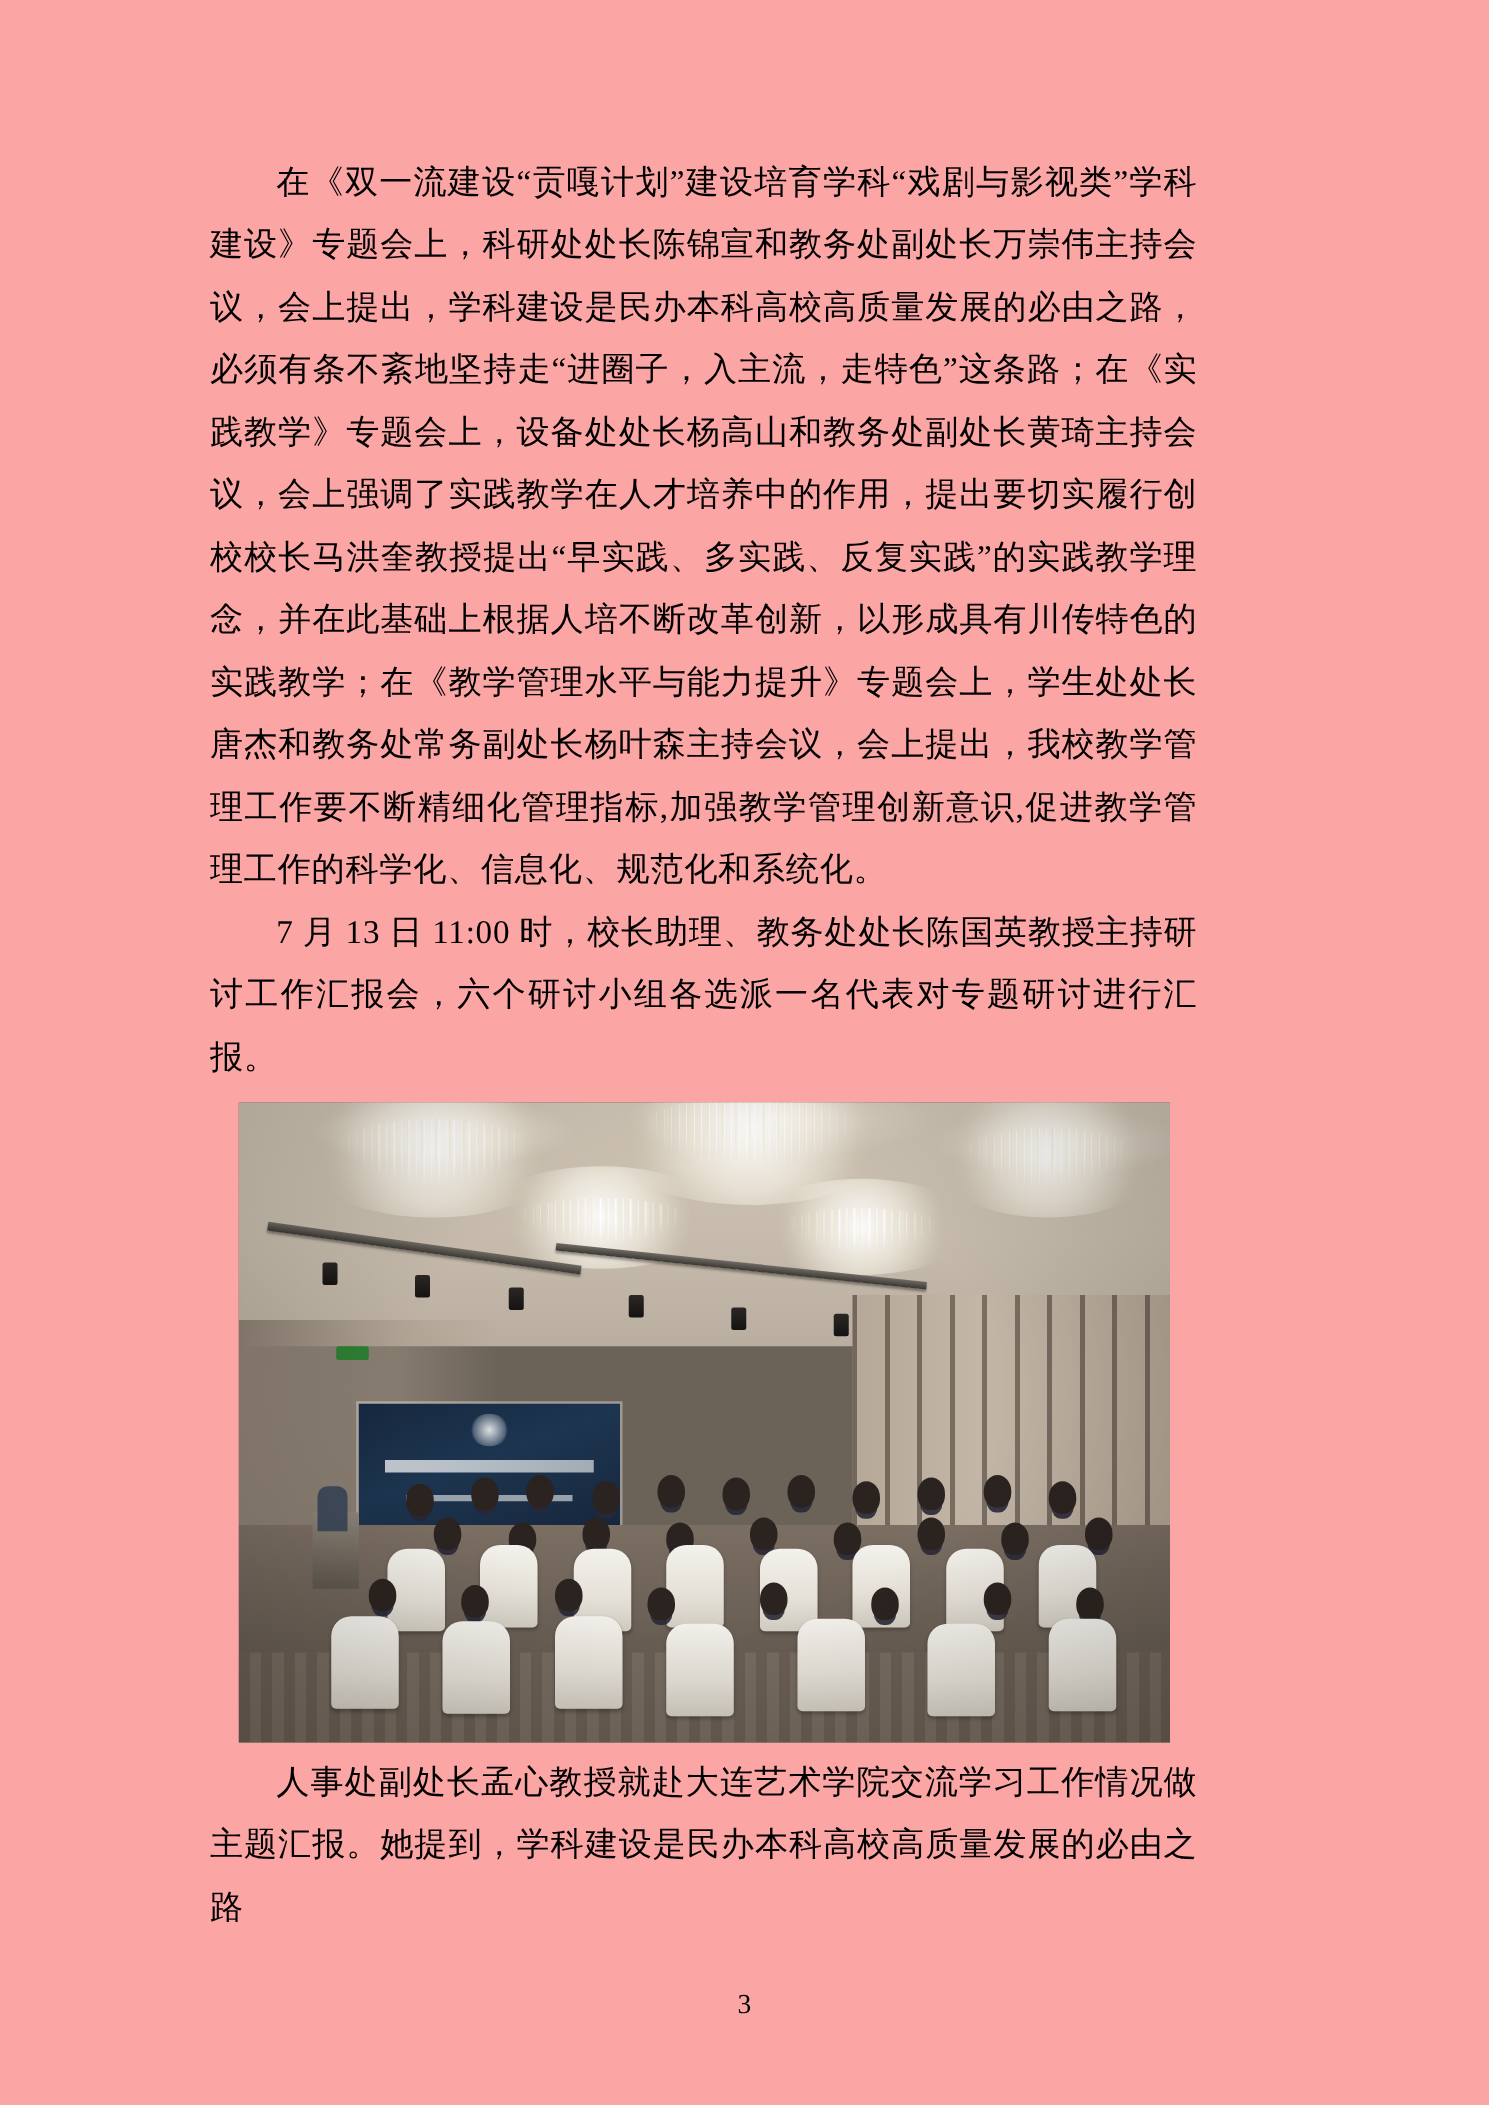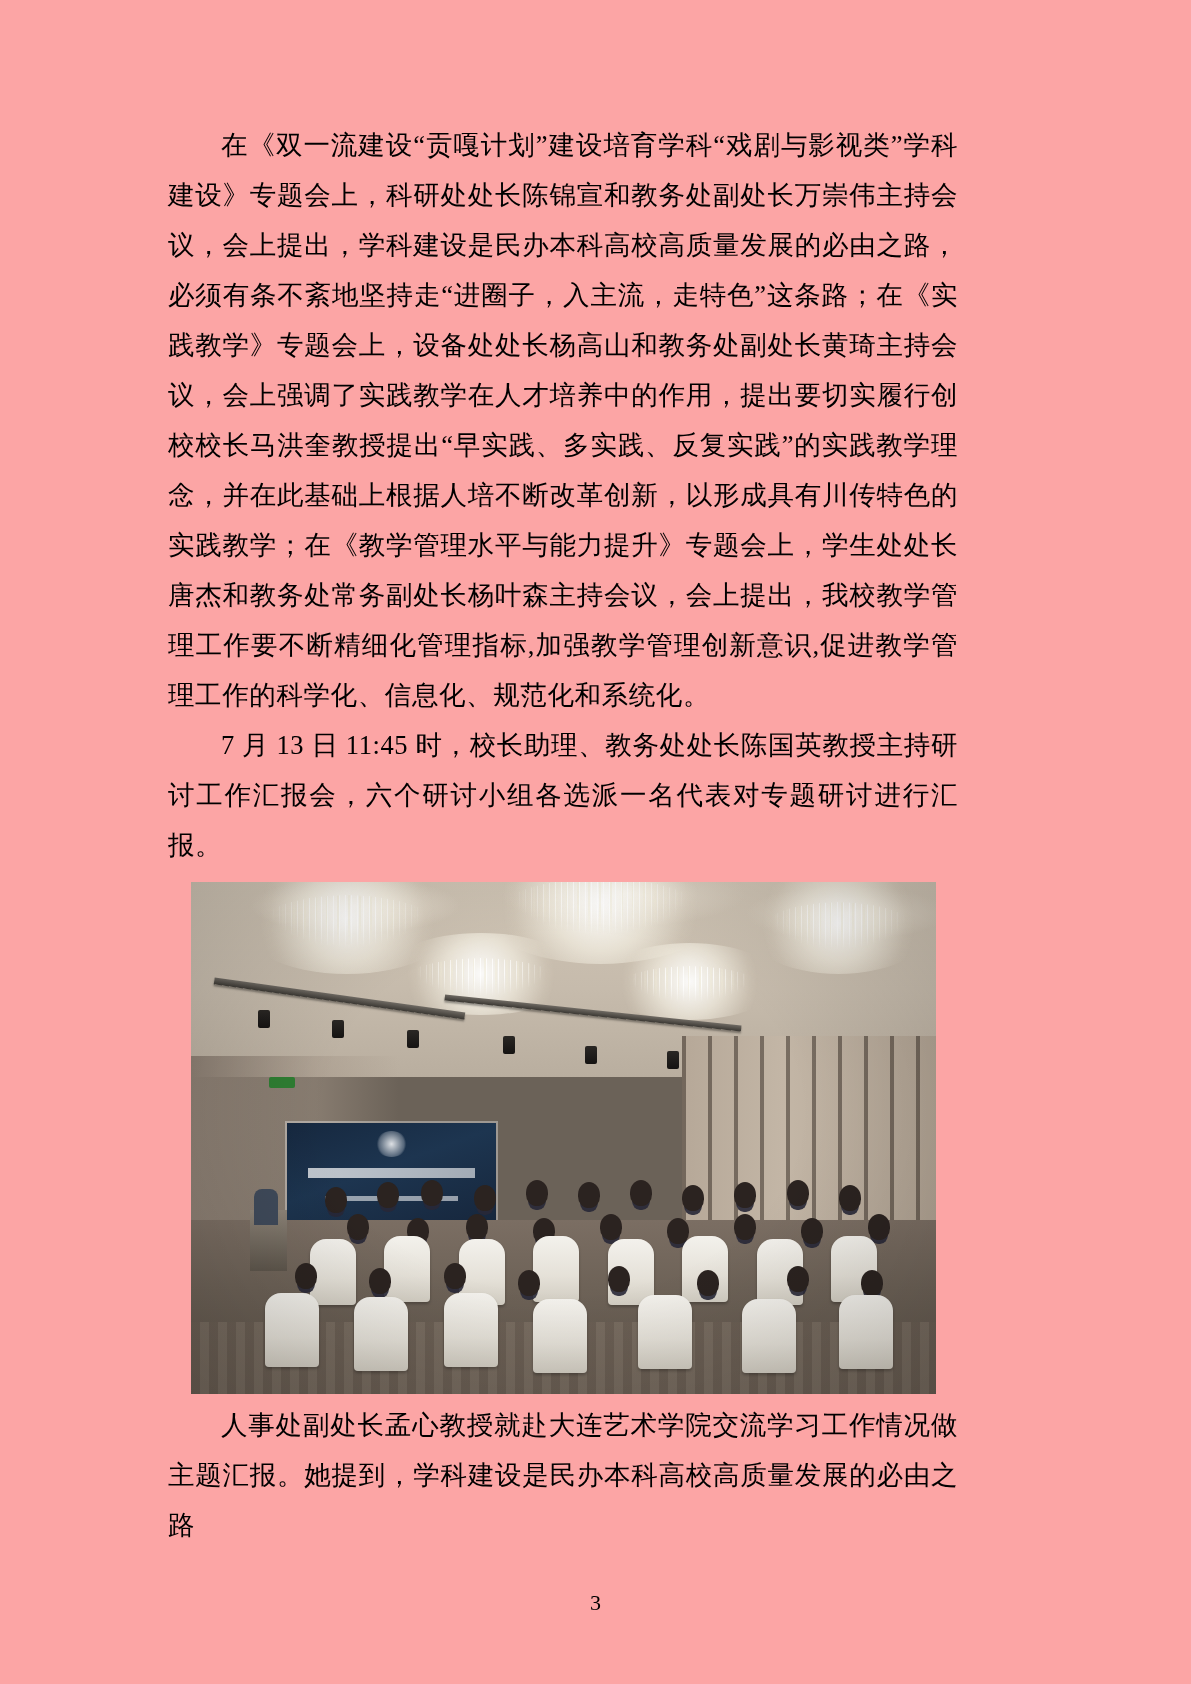--- a/index.html
+++ b/index.html
@@ -175,21 +175,21 @@
   }
 </style>
 </head>
 <body>
 
 <div class="page">
   <div class="content">
 
     <p class="para">在《双一流建设“贡嘎计划”建设培育学科“戏剧与影视类”学科建设》专题会上，科研处处长陈锦宣和教务处副处长万崇伟主持会议，会上提出，学科建设是民办本科高校高质量发展的必由之路，必须有条不紊地坚持走“进圈子，入主流，走特色”这条路；在《实践教学》专题会上，设备处处长杨高山和教务处副处长黄琦主持会议，会上强调了实践教学在人才培养中的作用，提出要切实履行创校校长马洪奎教授提出“早实践、多实践、反复实践”的实践教学理念，并在此基础上根据人培不断改革创新，以形成具有川传特色的实践教学；在《教学管理水平与能力提升》专题会上，学生处处长唐杰和教务处常务副处长杨叶森主持会议，会上提出，我校教学管理工作要不断精细化管理指标,加强教学管理创新意识,促进教学管理工作的科学化、信息化、规范化和系统化。</p>
 
-    <p class="para">7 月 13 日 11:45 时，校长助理、教务处处长陈国英教授主持研讨工作汇报会，六个研讨小组各选派一名代表对专题研讨进行汇报。</p>
+    <p class="para">7 月 13 日 11:00 时，校长助理、教务处处长陈国英教授主持研讨工作汇报会，六个研讨小组各选派一名代表对专题研讨进行汇报。</p>
 
     <div class="figure">
       <div class="photo">
         <div class="ph-ceiling"></div>
 
         <div class="ph-chand" style="left:6%;top:-4%;width:30%;height:22%;"></div>
         <div class="ph-chand" style="left:38%;top:-8%;width:34%;height:24%;"></div>
         <div class="ph-chand" style="left:74%;top:-2%;width:26%;height:20%;"></div>
         <div class="ph-chand" style="left:26%;top:10%;width:26%;height:16%;"></div>
         <div class="ph-chand" style="left:55%;top:12%;width:24%;height:15%;"></div>

